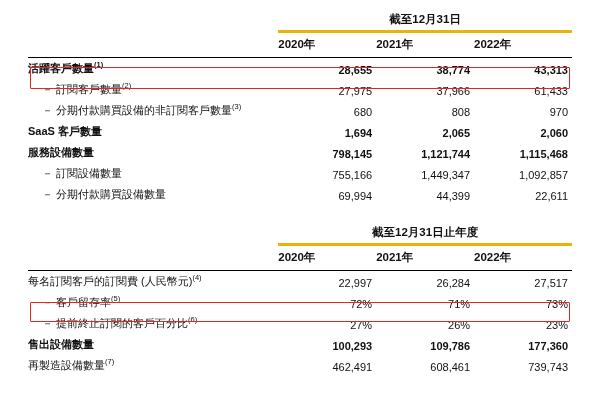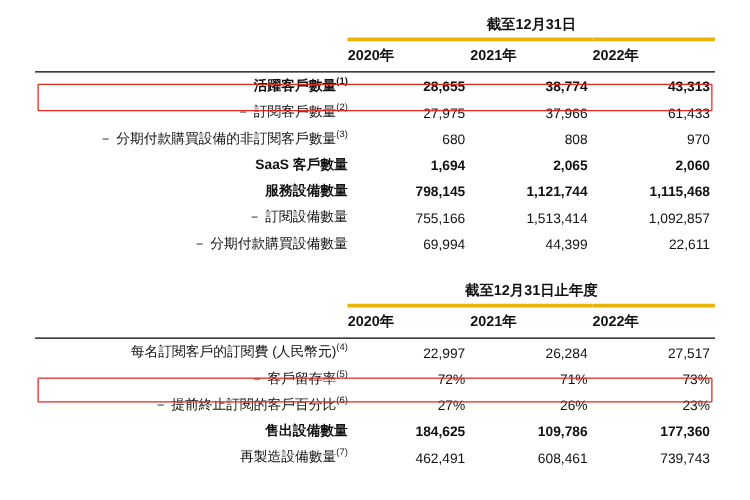--- a/index.html
+++ b/index.html
@@ -52,21 +52,21 @@
     height: 0;
     font-size: 0;
     line-height: 0;
   }
   tr.row td {
     font-size: 11px;
     padding: 3px 0 3px 0;
     vertical-align: bottom;
   }
   tr.row td.label {
-    text-align: right;
+    text-align: left;
     white-space: nowrap;
     margin-left: 19px;
   }
   tr.row td.num {
     text-align: right;
     padding-right: 4px;
     white-space: nowrap;
     font-variant-numeric: tabular-nums;
   }
   tr.row.bold td { font-weight: bold; }
@@ -143,21 +143,21 @@
       </tr>
       <tr class="row bold">
         <td class="label"><span>服務設備數量</span><sup></sup></td>
         <td class="num">798,145</td>
         <td class="num">1,121,744</td>
         <td class="num">1,115,468</td>
       </tr>
       <tr class="row">
         <td class="label indent"><span>－ 訂閱設備數量</span><sup></sup></td>
         <td class="num">755,166</td>
-        <td class="num">1,513,414</td>
+        <td class="num">1,449,347</td>
         <td class="num">1,092,857</td>
       </tr>
       <tr class="row">
         <td class="label indent"><span>－ 分期付款購買設備數量</span><sup></sup></td>
         <td class="num">69,994</td>
         <td class="num">44,399</td>
         <td class="num">22,611</td>
       </tr>
     </tbody>
   </table>
@@ -201,21 +201,21 @@
         <td class="num">73%</td>
       </tr>
       <tr class="row">
         <td class="label indent"><span>－ 提前終止訂閱的客戶百分比</span><sup>(6)</sup></td>
         <td class="num">27%</td>
         <td class="num">26%</td>
         <td class="num">23%</td>
       </tr>
       <tr class="row bold">
         <td class="label"><span>售出設備數量</span><sup></sup></td>
-        <td class="num">184,625</td>
+        <td class="num">100,293</td>
         <td class="num">109,786</td>
         <td class="num">177,360</td>
       </tr>
       <tr class="row">
         <td class="label"><span>再製造設備數量</span><sup>(7)</sup></td>
         <td class="num">462,491</td>
         <td class="num">608,461</td>
         <td class="num">739,743</td>
       </tr>
     </tbody>

